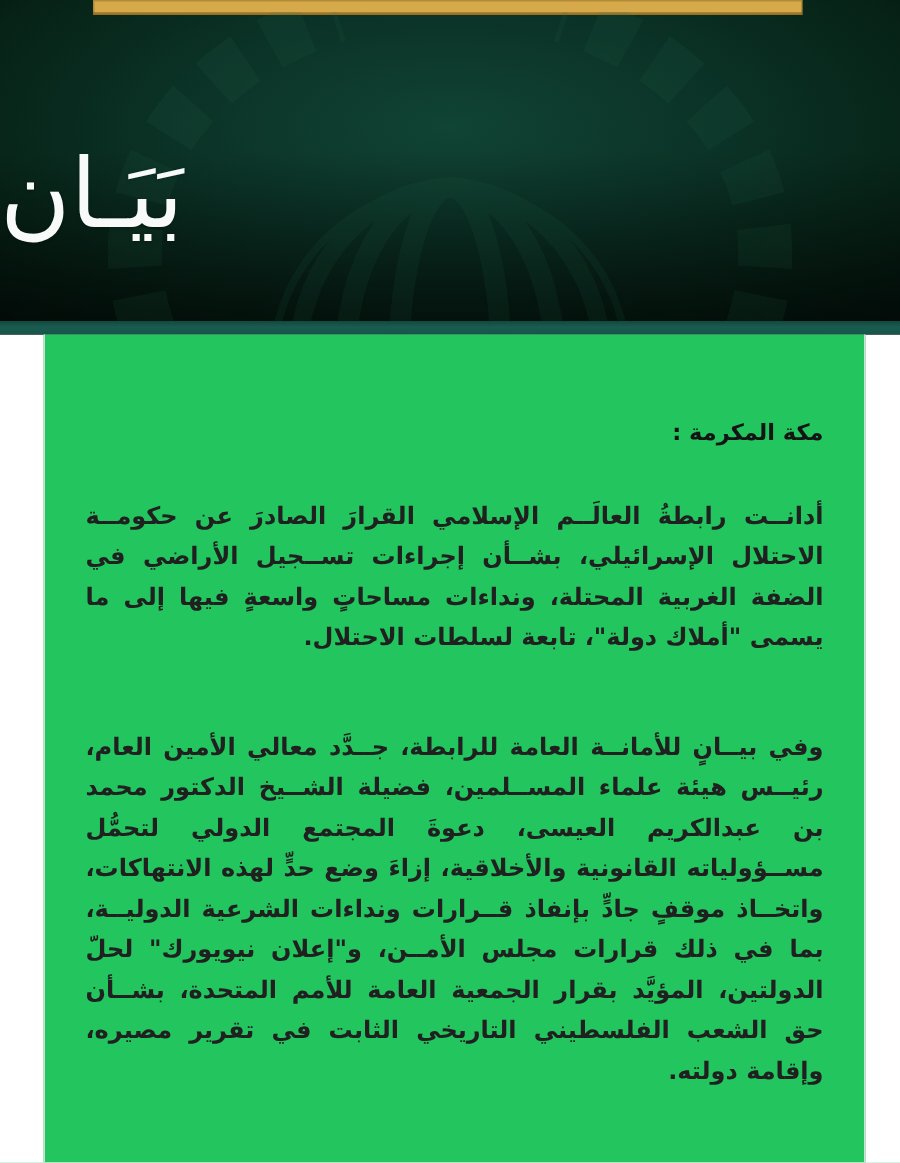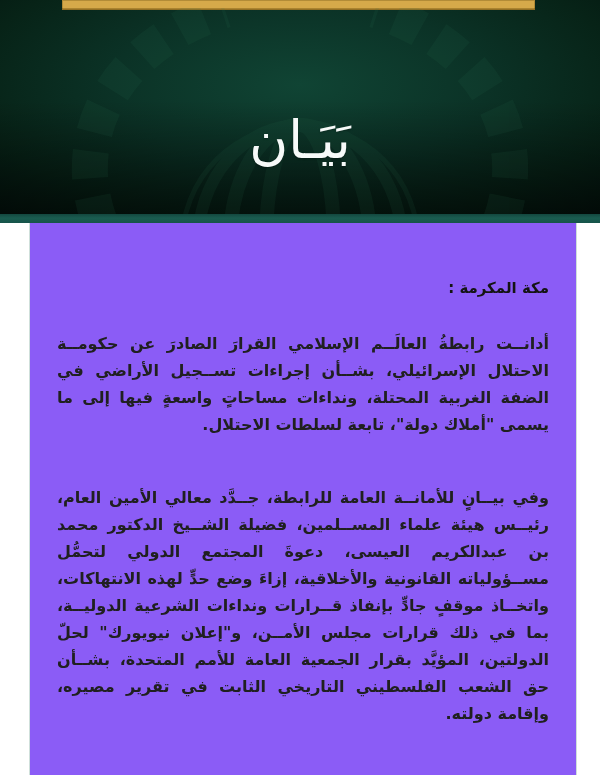--- a/index.html
+++ b/index.html
@@ -22,32 +22,32 @@
       radial-gradient(ellipse 70% 80% at 50% 38%, #104434 0%, #0b3226 45%, #072317 78%, #041710 100%);
     overflow:hidden;
   }
   .gold-bar{
     position:absolute;top:0;left:62px;width:473px;height:10px;
     background:var(--gold);
     box-shadow:inset 0 -2px 0 rgba(90,60,0,.35), inset 0 0 0 1px rgba(70,50,0,.25);
   }
   .watermark{position:absolute;top:8px;left:0;width:600px;height:215px;}
   .banner-title{
-    position:absolute;top:113px;left:0;right:0;
-    text-align:center;color:#f7faf9;font-size:53px;line-height:1;
+    position:absolute;top:98px;left:0;right:0;
+    color:#f7faf9;font-size:64px;line-height:1;
     letter-spacing:1px;text-shadow:0 1px 2px rgba(0,0,0,.25);
   }
   .teal-strip{
     position:absolute;bottom:0;left:0;right:0;height:9px;
     background:linear-gradient(180deg,#13473e 0%, var(--teal) 45%, #16544a 100%);
   }
 
   
   .card{
-    position:relative;height:552px;margin:0 23px 0 29px;background:#8b5cf6;
+    position:relative;height:552px;margin:0 23px 0 29px;background:#22c55e;
     border-left:1px solid #cfe0da;border-right:1px solid #cfe0da;
     padding:56px 27px 0;direction:rtl;color:var(--text);
   }
   .location-heading{
     font-size:15px;font-weight:700;text-align:right;letter-spacing:.2px;
     margin-bottom:33px;color:#141414;
   }
   .para{
     font-size:16px;font-weight:700;line-height:27px;text-align:justify;
     color:#202020;margin-bottom:46px;

